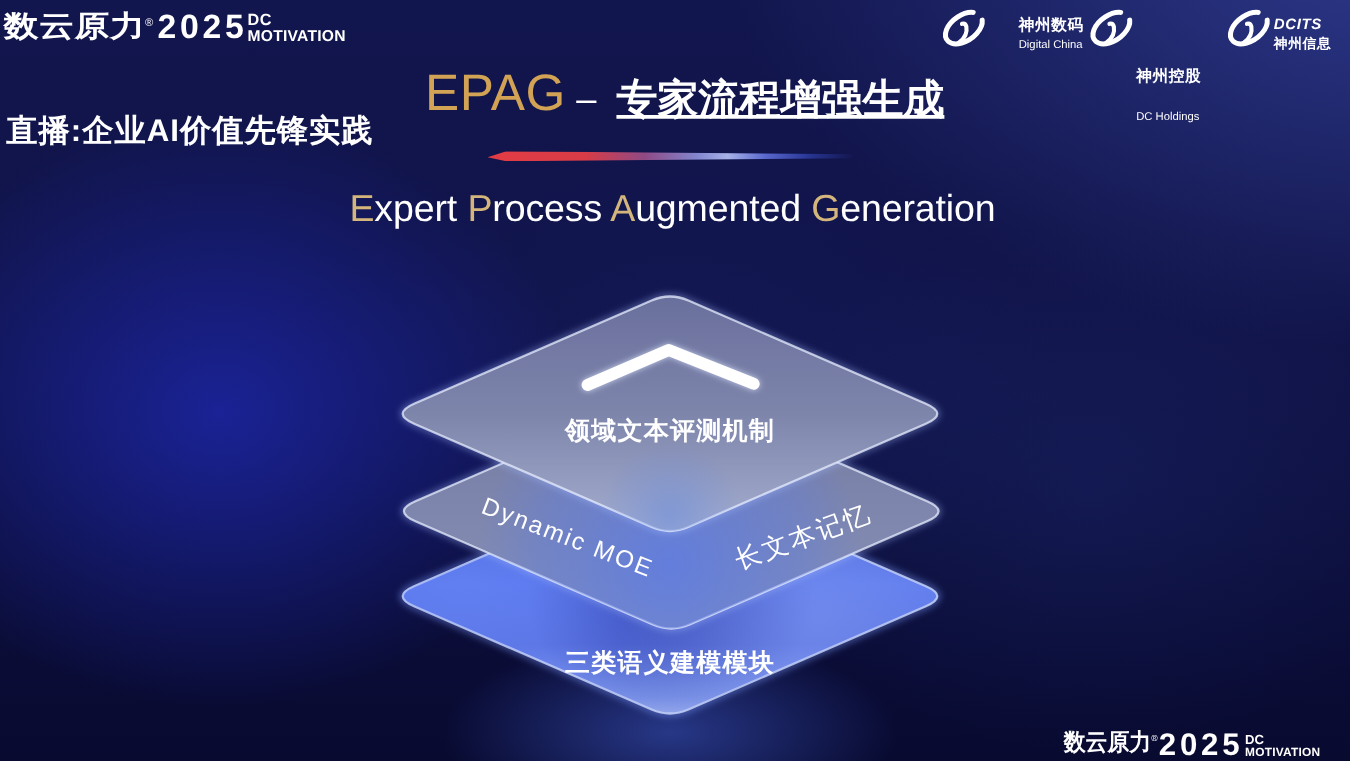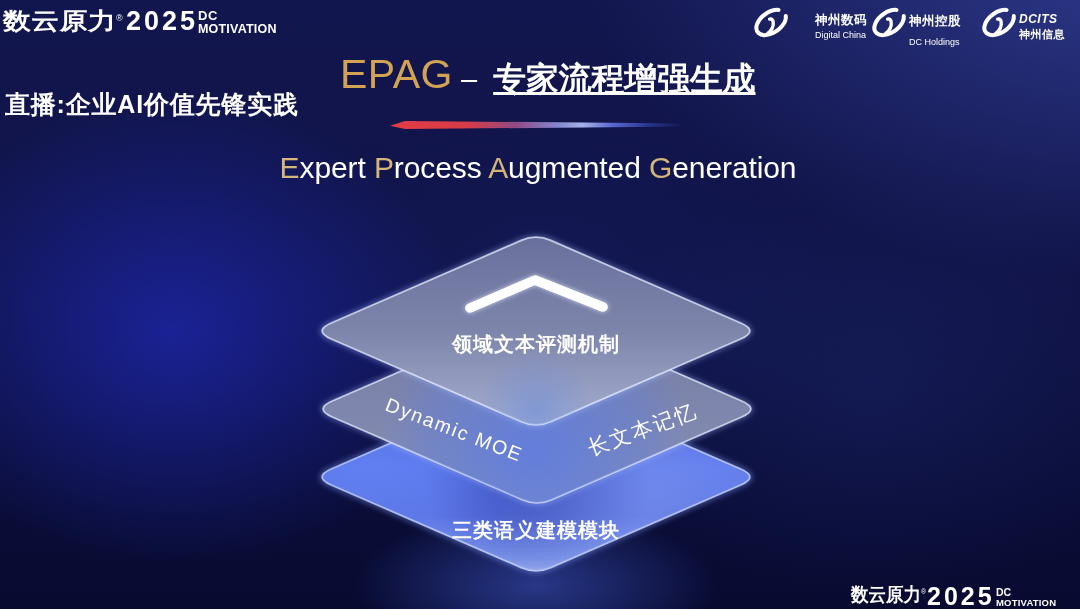--- a/index.html
+++ b/index.html
@@ -59,22 +59,22 @@
         <path d="M 11.5,-6 A 14,8.6 0 1 0 13.5,1.8" stroke-width="3.4"></path>
         <path d="M -8,5.2 Q -0.5,5 2.2,-0.8 Q 3,-3.2 0.8,-4" stroke-width="2.8"></path>
       </g>
     </g>
   </svg>
   <div style="position:absolute;left:42px;top:6px;margin-left:21px;">
     <div style="font-size:12.5px;font-weight:bold;letter-spacing:0.5px;">神州数码</div>
     <div style="font-size:9px;margin-top:1px;">Digital China</div>
   </div>
   <div style="position:absolute;left:157px;top:7px;">
-    <div style="font-size:12.5px;font-weight:bold;letter-spacing:0.5px;">神州控股</div>
-    <div style="font-size:9px;margin-top:7px;">DC Holdings</div>
+    <div style="font-size:12.5px;font-weight:bold;letter-spacing:0.5px;margin-top:40px;">神州控股</div>
+    <div style="font-size:9px;margin-top:18px;">DC Holdings</div>
   </div>
   <div style="position:absolute;left:267px;top:6px;">
     <div style="font-size:12px;font-weight:bold;letter-spacing:0.5px;font-style:italic;">DCITS</div>
     <div style="font-size:11px;font-weight:bold;margin-top:1px;letter-spacing:0.5px;text-align:right;">神州信息</div>
   </div>
 </div>
 
 <svg class="abs" style="left:0;top:0;" width="1080" height="609" viewBox="0 0 1080 609">
   <defs>
     <linearGradient id="glassTop" x1="536" y1="234" x2="536" y2="428" gradientUnits="userSpaceOnUse">

